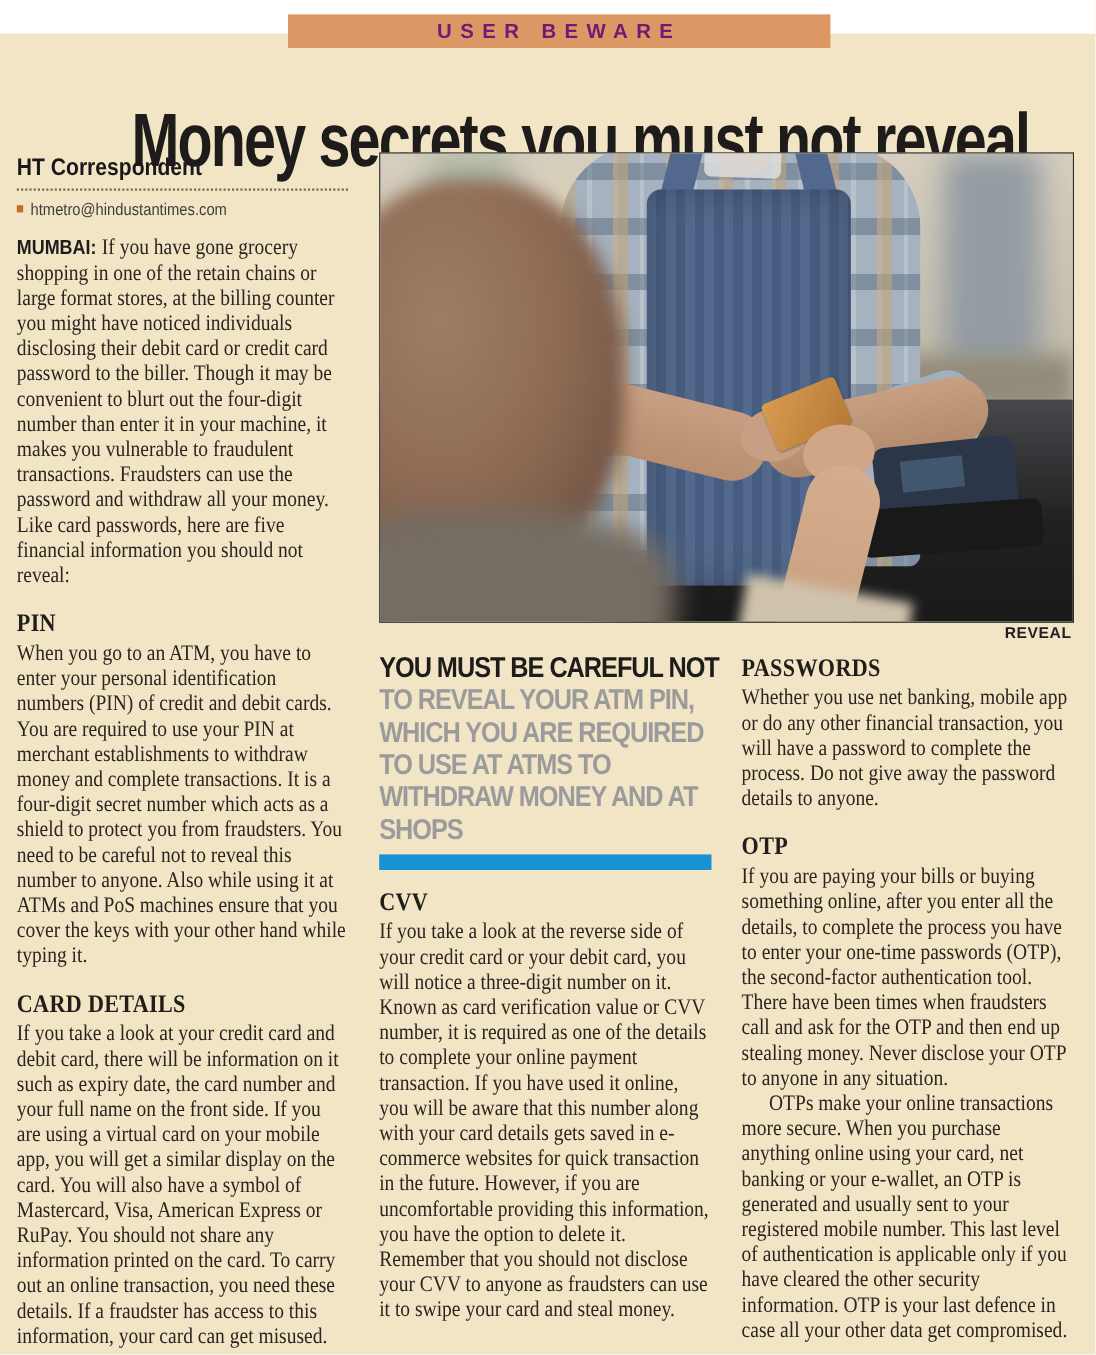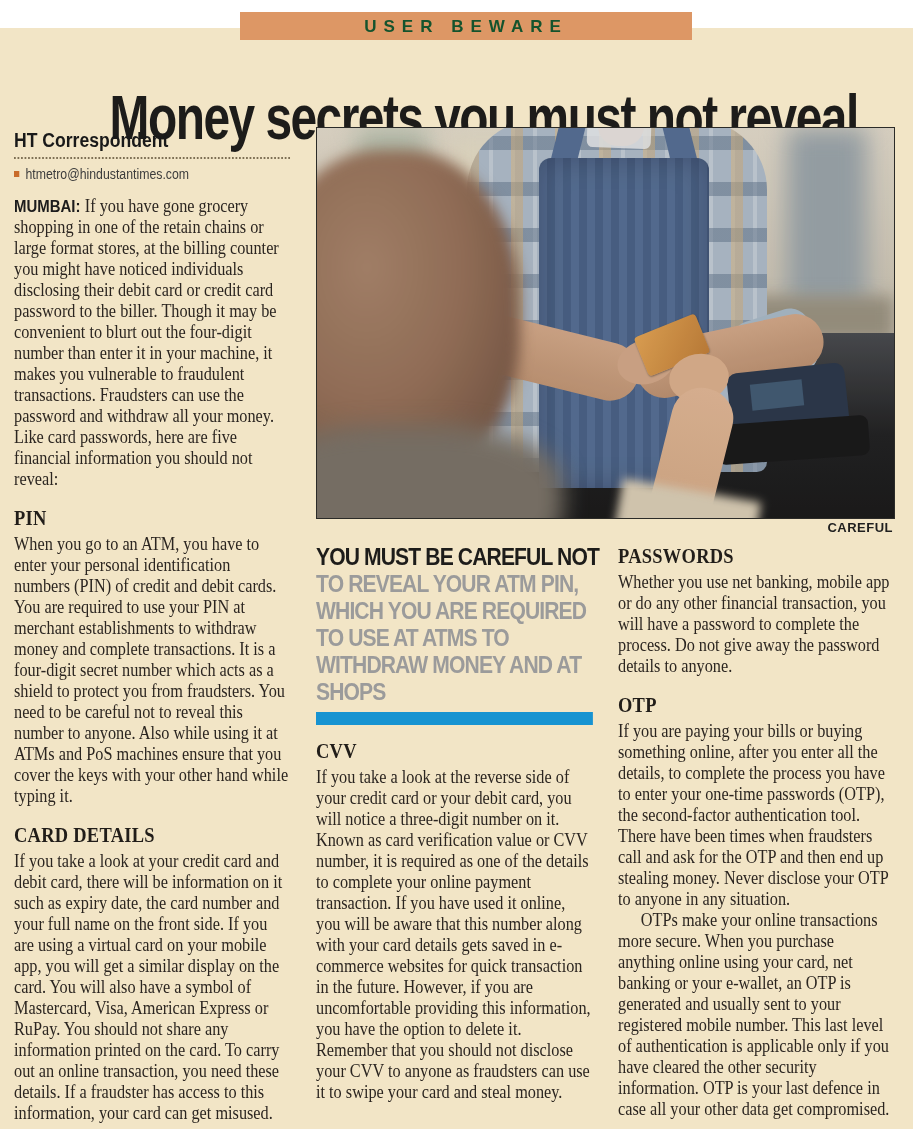--- a/index.html
+++ b/index.html
@@ -5,21 +5,21 @@
   html,body{margin:0;padding:0;}
   #page{
     position:relative; width:913px; height:1129px; background:#ffffff;
     overflow:hidden; font-family:"Liberation Serif", serif; color:#2b2520;
   }
   #paper{position:absolute; left:0; top:28px; width:913px; height:1101px; background:#F2E5C6;}
 
   
   .kicker{
     position:absolute; left:240px; top:12px; width:452px; height:28px;
-    background:#DD9765; color:#14532d; text-align:center; line-height:29px;
+    background:#DD9765; color:#701a75; text-align:center; line-height:29px;
     font-family:"Liberation Sans", sans-serif; font-weight:bold; font-size:17px;
     letter-spacing:7px;
   }
 
   
   .headline{
     position:absolute; left:0; top:40px; width:913px; text-align:center;
     font-family:"Liberation Sans", sans-serif; font-weight:bold; font-size:63px;
     line-height:70px; color:#1d1c1a; letter-spacing:-2px; white-space:nowrap;
     transform:scaleX(0.76); transform-origin:center top;
@@ -153,21 +153,21 @@
     <div class="ph-card"></div>
     <div class="ph-cust-hand"></div>
     <div class="ph-cust-arm"></div>
     <div class="ph-cust-sleeve"></div>
     <div class="ph-cups"></div>
     <div class="ph-cup2"></div>
     <div class="ph-fg-hair"></div>
     <div class="ph-fg-shoulder"></div>
     <div class="ph-tone"></div>
   </div>
-  <div class="credit">CAREFUL</div>
+  <div class="credit">REVEAL</div>
 
   <div id="col-left" class="cond">
     <div class="byline-author">HT Correspondent</div>
     <div class="byline-row">
       <span class="byline-bullet"></span>
       <span class="byline-email">htmetro@hindustantimes.com</span>
     </div>
 
     <p class="body-text lead">
       <span class="dateline">MUMBAI:</span><span>If you have gone grocery shopping in one of the retain chains or large format stores, at the billing counter you might have noticed individuals disclosing their debit card or credit card password to the biller. Though it may be convenient to blurt out the four-digit number than enter it in your machine, it makes you vulnerable to fraudulent transactions. Fraudsters can use the password and withdraw all your money. Like card passwords, here are five financial information you should not reveal:</span>

